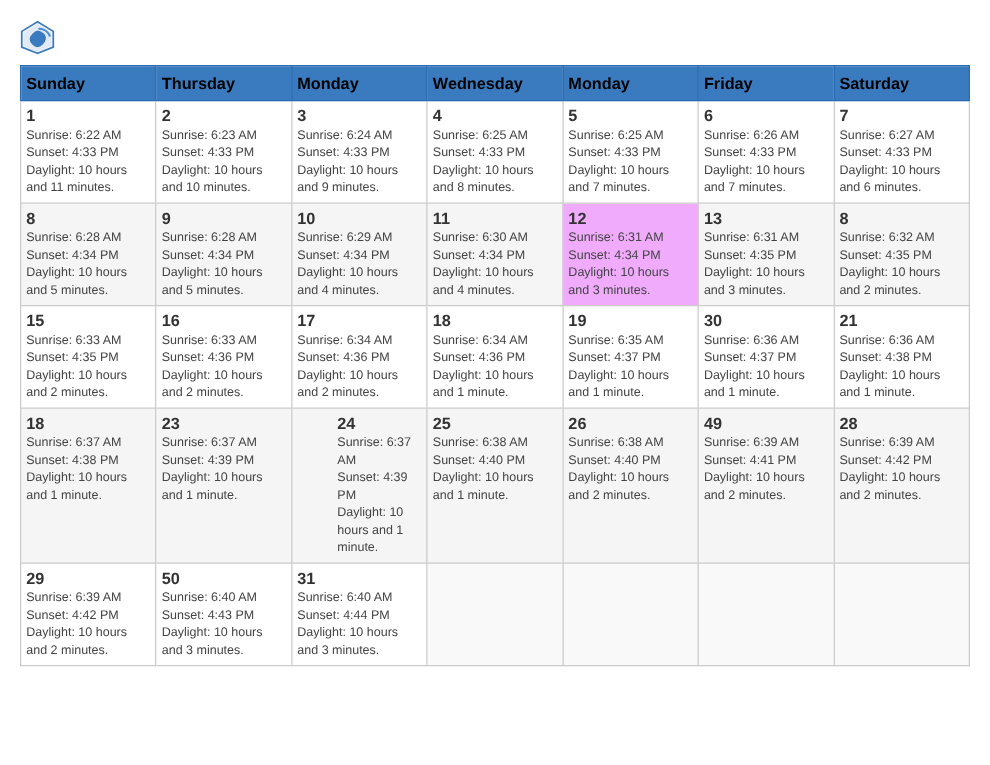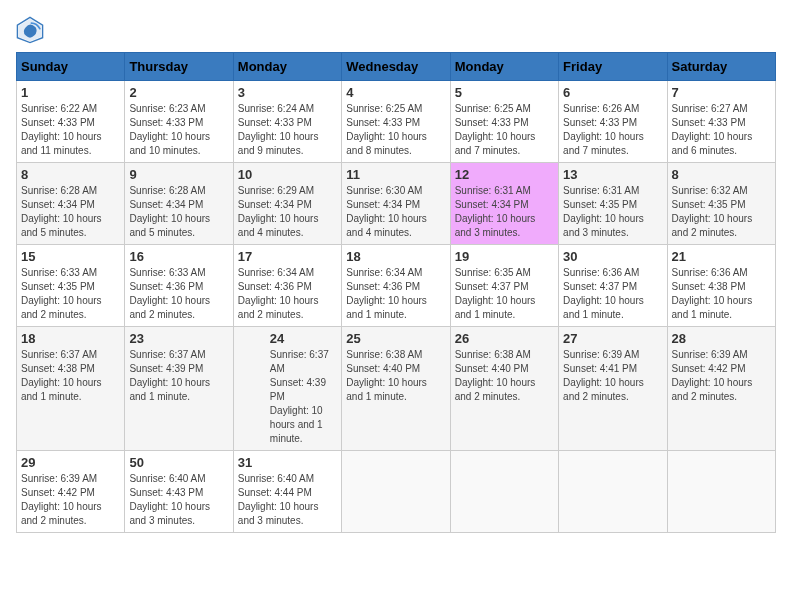--- a/index.html
+++ b/index.html
@@ -230,21 +230,21 @@
         </td>
         <td style="background: rgb(245, 245, 245);">
           <span class="day-number">25</span>
           <div class="day-info">Sunrise: 6:38 AM<br>Sunset: 4:40 PM<br>Daylight: 10 hours and 1 minute.</div>
         </td>
         <td style="background: rgb(245, 245, 245);">
           <span class="day-number">26</span>
           <div class="day-info">Sunrise: 6:38 AM<br>Sunset: 4:40 PM<br>Daylight: 10 hours and 2 minutes.</div>
         </td>
         <td style="background: rgb(245, 245, 245);">
-          <span class="day-number">27</span>
+          <span class="day-number">49</span>
           <div class="day-info">Sunrise: 6:39 AM<br>Sunset: 4:41 PM<br>Daylight: 10 hours and 2 minutes.</div>
         </td>
         <td style="background: rgb(245, 245, 245);">
           <span class="day-number">28</span>
           <div class="day-info">Sunrise: 6:39 AM<br>Sunset: 4:42 PM<br>Daylight: 10 hours and 2 minutes.</div>
         </td>
       </tr>
       <tr>
         <td>
           <span class="day-number">29</span>

